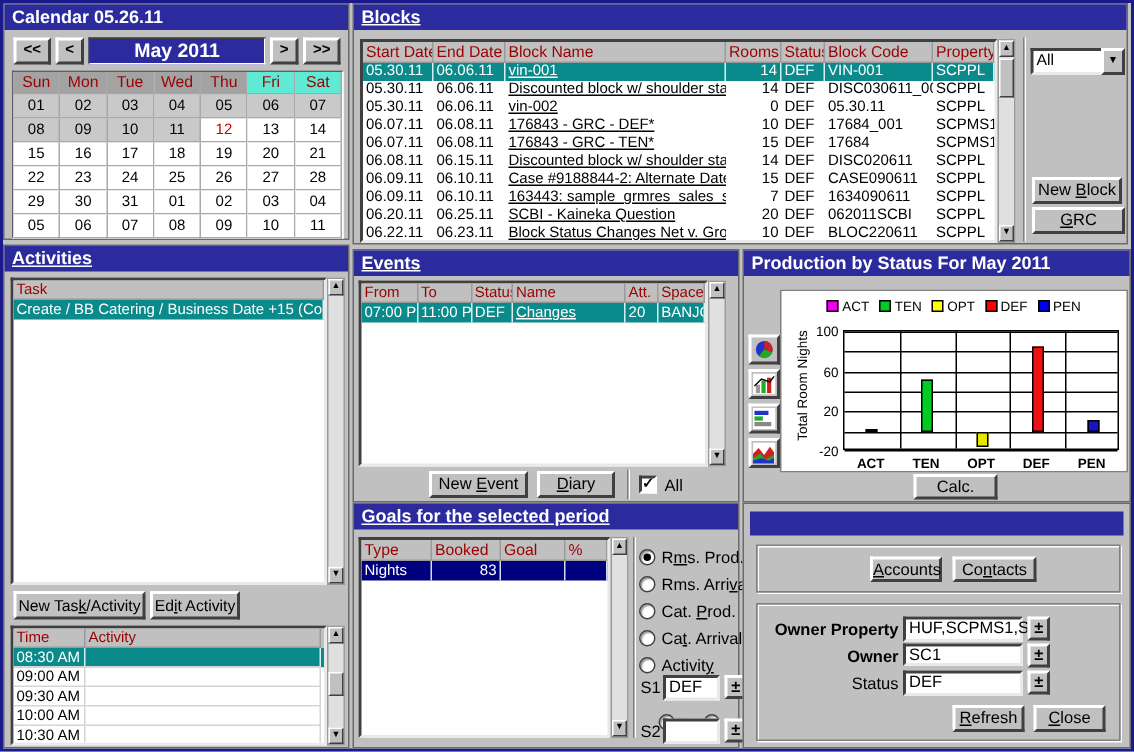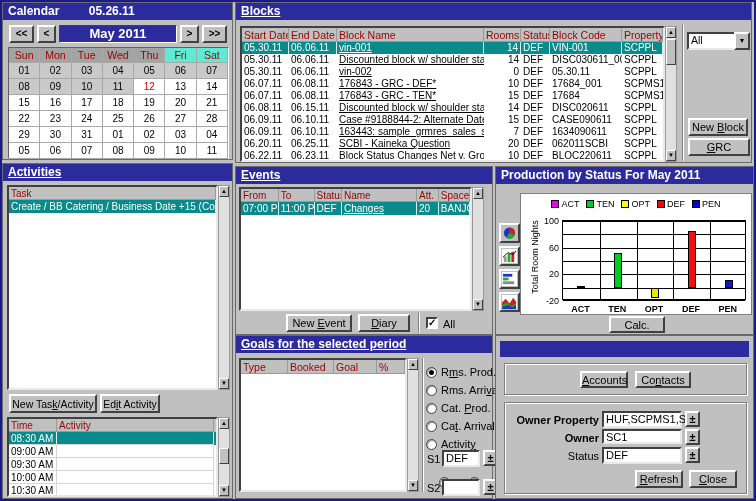--- a/index.html
+++ b/index.html
@@ -94,21 +94,21 @@
   .blbl { font-weight:bold; }
 </style>
 </head>
 <body>
 
 <div class="window">
 
   <div class="panel" style="left:0;top:0;width:231px;height:158px;">
     <div class="titlebar">
       <span>Calendar</span>
-      <span style="margin-left:26px;">05.26.11</span>
+      <span style="">05.26.11</span>
     </div>
     <div class="cal-nav">
       <button class="btn nv" style="position:relative;">&lt;&lt;</button>
       <button class="btn nv sm" style="position:relative;">&lt;</button>
       <div class="cal-month">May  2011</div>
       <button class="btn nv sm" style="position:relative;">&gt;</button>
       <button class="btn nv" style="position:relative;">&gt;&gt;</button>
     </div>
     <div class="cal-grid" id="cal-grid">
         <div class="cal-cell hd">Sun</div>
@@ -470,20 +470,26 @@
       <span class="ut">Goals for the selected period</span>
     </div>
     <div class="tbl" style="left:3px;top:22px;width:168px;height:134px;">
       <div class="thead h14" id="goals-head">
           <span class="cell" style="width: 47px;">Type</span>
           <span class="cell" style="width: 46px;">Booked</span>
           <span class="cell" style="width: 43px;">Goal</span>
           <span class="cell" style="width: 28px;">%</span>
         </div>
       <div id="goals-rows">
+          <div class="trow h13 sel-navy">
+            <span class="cell" style="width: 47px;">Nights</span>
+            <span class="cell num" style="width: 46px;">83</span>
+            <span class="cell" style="width: 43px;"></span>
+            <span class="cell" style="width: 28px;"></span>
+          </div>
         </div>
     </div>
     <div class="vscroll" style="left:171px;top:22px;height:134px;">
       <div class="sbtn" style="top:0;">▲</div>
       <div class="sbtn" style="bottom:0;">▼</div>
     </div>
     <div class="groove" style="left:186px;top:22px;height:134px;"></div>
     <div id="goals-radios"></div>
     <span class="slbl" style="left:191px;top:117px;">S1</span>
     <div class="field" style="left:206px;top:114px;width:38px;height:17px;">DEF</div>

